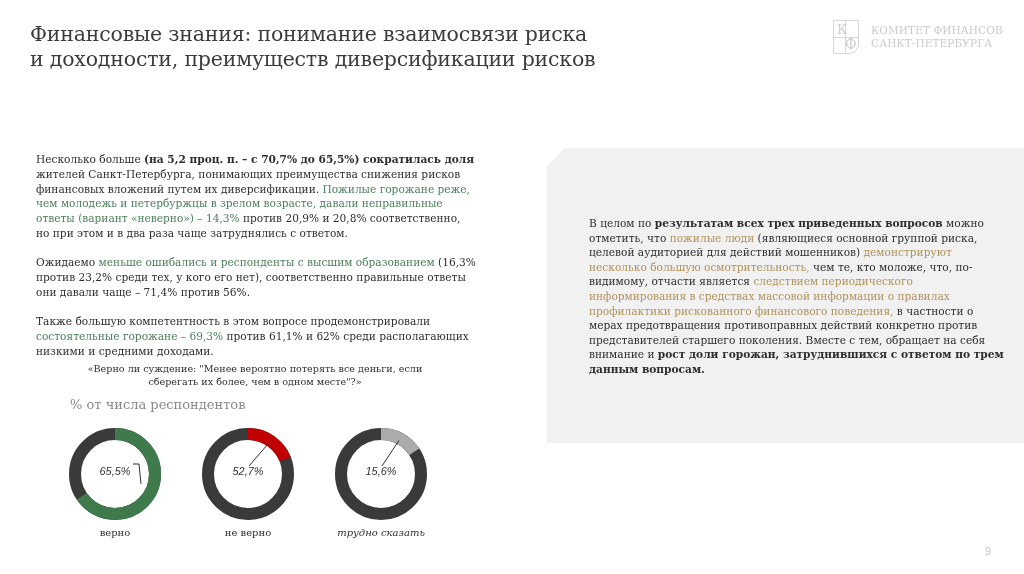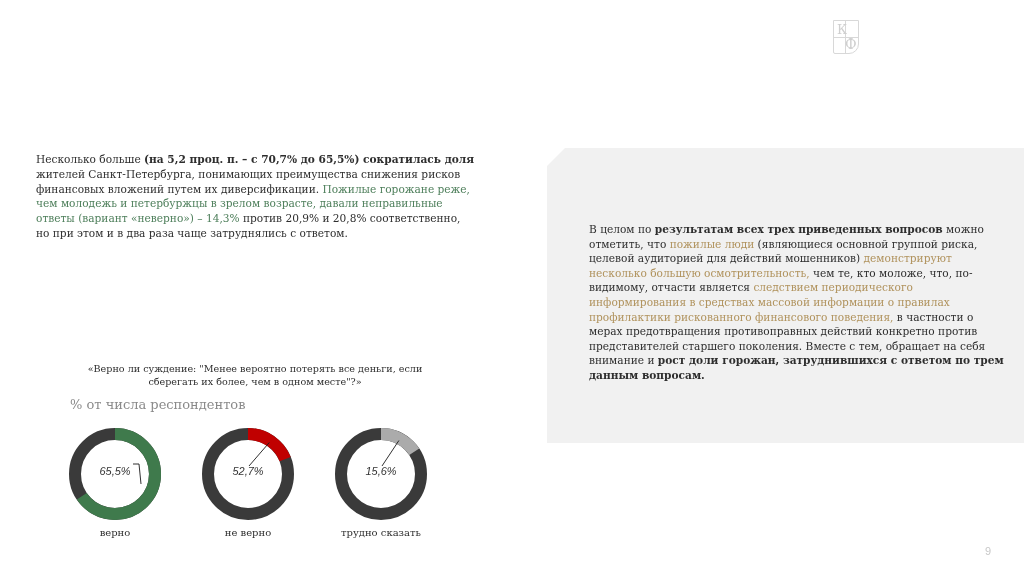--- a/index.html
+++ b/index.html
@@ -51,48 +51,60 @@
     position: absolute; width: 130px; text-align: center;
     font-size: 10px; color: #2e2e2e; top: 527px;
   }
 
   .panel {
     position: absolute; left: 547px; top: 148px; width: 477px; height: 295px;
     background: #f1f1f1;
     clip-path: polygon(18px 0, 100% 0, 100% 100%, 0 100%, 0 18px);
   }
   .panel-text {
-    position: absolute; left: 589px; top: 222px; width: 420px;
+    position: absolute; left: 589px; top: 216px; width: 420px;
     font-size: 10.6px; line-height: 14.6px; color: #2e2e2e;
   }
   .gold { color: #b0925c; }
 
   .page-num {
     position: absolute; left: 985px; top: 545px; font-size: 11px; color: #c8c8c8;
     font-family: "Liberation Sans", sans-serif;
   }
 </style>
 </head>
 <body>
 
 <div class="title">
+  <span>Финансовые знания: понимание взаимосвязи риска</span>
+  <span>и доходности, преимуществ диверсификации рисков</span>
 </div>
 
 <div class="logo">
   <div class="logo-mark">
     <div class="hline"></div>
     <div class="vline"></div>
     <span class="k">К</span>
     <span class="f">Ф</span>
   </div>
+  <div class="logo-text">
+    <div>КОМИТЕТ ФИНАНСОВ</div>
+    <div>САНКТ-ПЕТЕРБУРГА</div>
+  </div>
 </div>
 
 <div class="left-col">
   <p>
     <span>Несколько больше </span><span class="b">(на 5,2 проц. п. – с 70,7% до 65,5%) сократилась доля</span><span> жителей Санкт-Петербурга, понимающих преимущества снижения рисков финансовых вложений путем их диверсификации. </span><span class="green">Пожилые горожане реже, чем молодежь и петербуржцы в зрелом возрасте, давали неправильные ответы (вариант «неверно») – 14,3%</span><span> против 20,9% и 20,8% соответственно, но при этом и в два раза чаще затруднялись с ответом.</span>
+  </p>
+  <p>
+    <span>Ожидаемо </span><span class="green">меньше ошибались и респонденты с высшим образованием</span><span> (16,3% против 23,2% среди тех, у кого его нет), соответственно правильные ответы они давали чаще – 71,4% против 56%.</span>
+  </p>
+  <p>
+    <span>Также большую компетентность в этом вопросе продемонстрировали </span><span class="green">состоятельные горожане – 69,3%</span><span> против 61,1% и 62% среди располагающих низкими и средними доходами.</span>
   </p>
 </div>
 
 <div class="question">«Верно ли суждение: "Менее вероятно потерять все деньги, если сберегать их более, чем в одном месте"?»</div>
 <div class="subtitle">% от числа респондентов</div>
 
 <div class="donut" id="donut-0" style="left:67px; top:426px;">
   <svg viewBox="0 0 96 96">
       <circle cx="48" cy="48" r="40" fill="none" stroke="#3a3a3a" stroke-width="12"></circle>
       <circle cx="48" cy="48" r="40" fill="none" stroke="#3f7a4c" stroke-width="12" stroke-dasharray="164.61945504810515 86.7079572390783" transform="rotate(-90 48 48)"></circle>
@@ -112,20 +124,20 @@
   <svg viewBox="0 0 96 96">
       <circle cx="48" cy="48" r="40" fill="none" stroke="#3a3a3a" stroke-width="12"></circle>
       <circle cx="48" cy="48" r="40" fill="none" stroke="#ababab" stroke-width="12" stroke-dasharray="39.20707631680062 212.12033597038283" transform="rotate(-90 48 48)"></circle>
       <polyline points="49,40 65.9,14.5" fill="none" stroke="#1a1a1a" stroke-width="0.9"></polyline>
     </svg>
   <div class="donut-label">15,6%</div>
 </div>
 
 <div class="donut-caption" style="left:50px;text-align:center;">верно</div>
 <div class="donut-caption" style="left:183px;">не верно</div>
-<div class="donut-caption" style="left:316px;">трудно сказать</div>
+<div class="donut-caption" style="left:316px;font-style:italic;">трудно сказать</div>
 
 <div class="panel"></div>
 <div class="panel-text">
   <span>В целом по </span><span class="b">результатам всех трех приведенных вопросов</span><span> можно отметить, что </span><span class="gold">пожилые люди</span><span> (являющиеся основной группой риска, целевой аудиторией для действий мошенников) </span><span class="gold">демонстрируют несколько большую осмотрительность,</span><span> чем те, кто моложе, что, по-видимому, отчасти является </span><span class="gold">следствием периодического информирования в средствах массовой информации о правилах профилактики рискованного финансового поведения,</span><span> в частности  о мерах предотвращения  противоправных действий конкретно против представителей старшего поколения. Вместе с тем, обращает на себя внимание и </span><span class="b">рост доли  горожан, затруднившихся с ответом по трем данным вопросам.</span>
 </div>
 
 <div class="page-num">9</div>
 
 </body></html>

